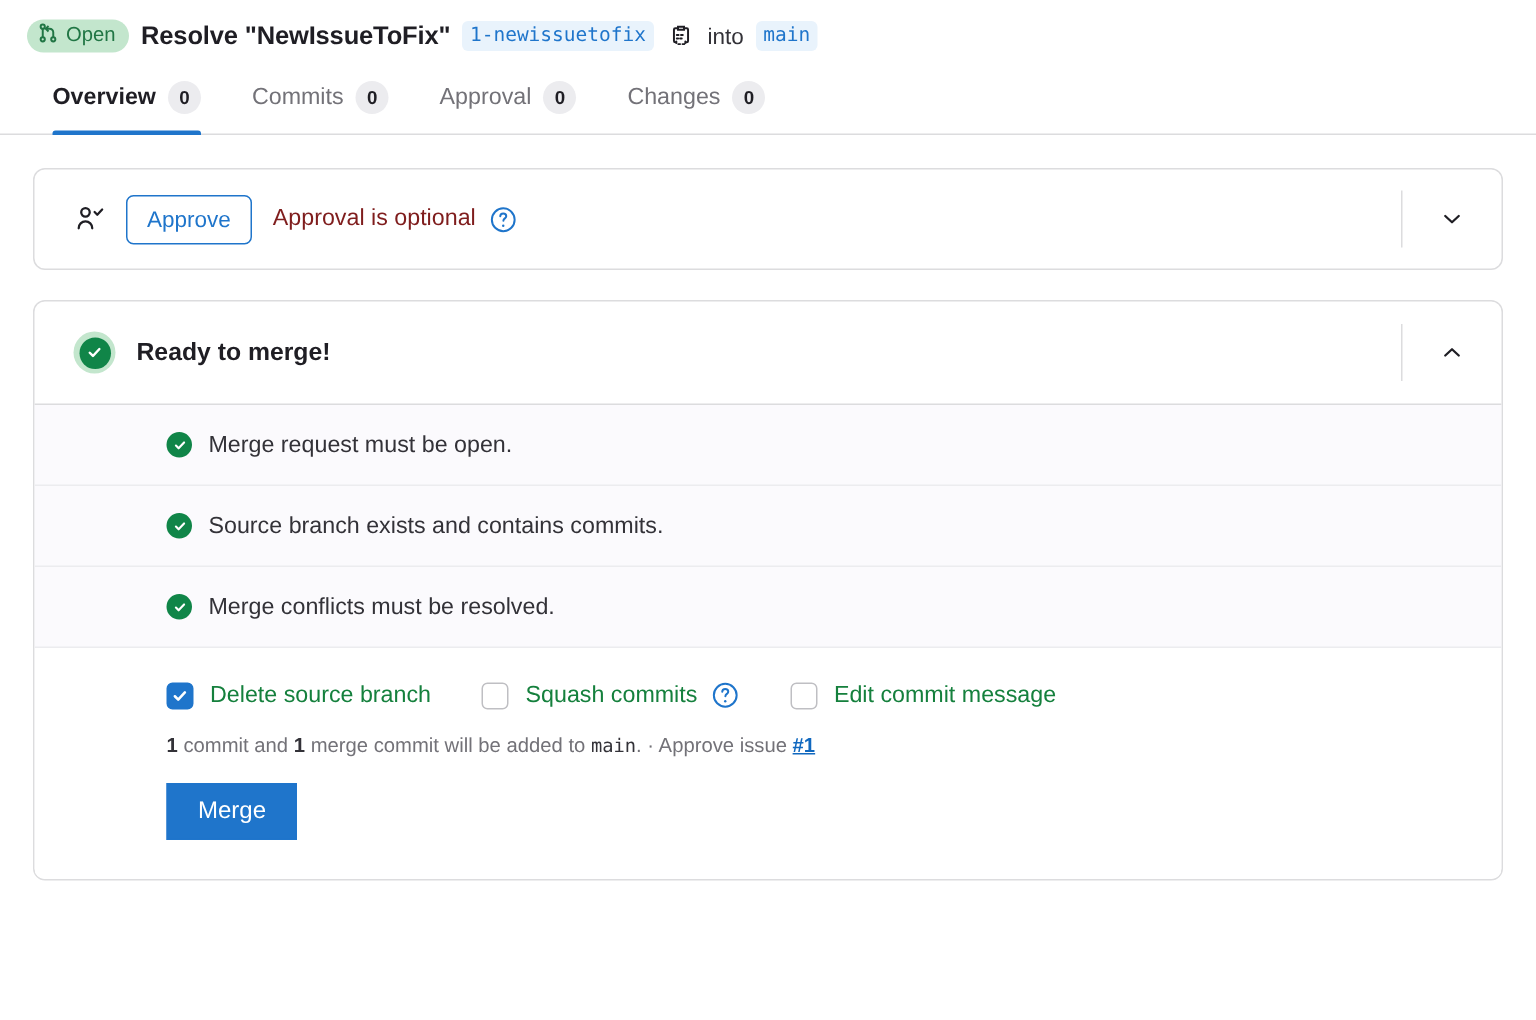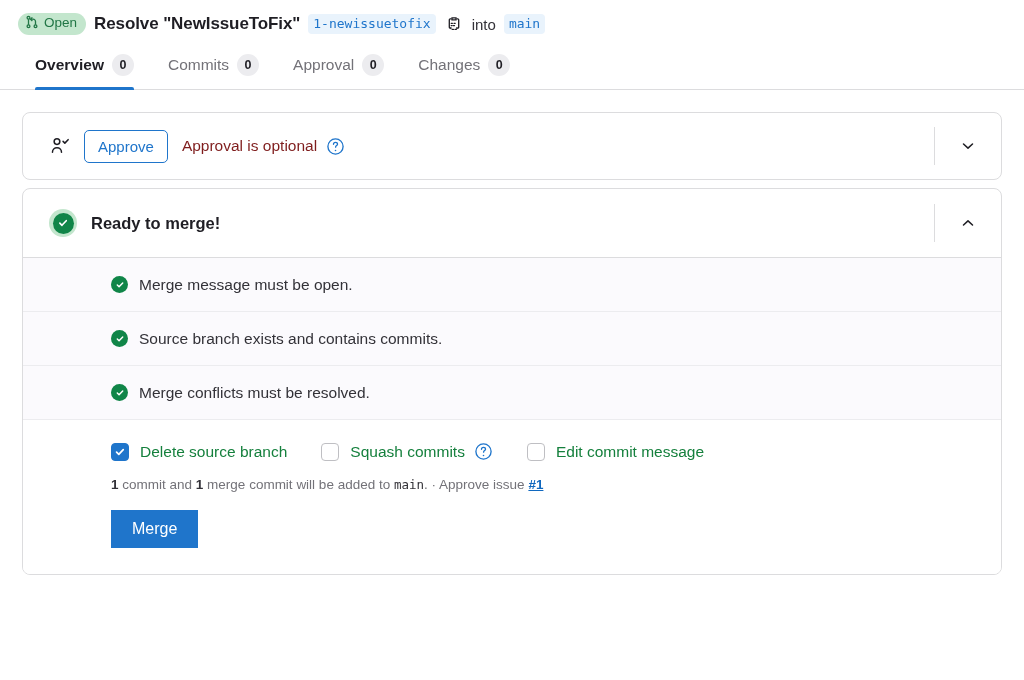--- a/index.html
+++ b/index.html
@@ -70,21 +70,21 @@
   }
   .tab.active .tab-count { color: #1f1e24; }
 
   
   .card {
     margin: 0 22px; background: #fff;
     border: 1px solid #dcdcde; border-radius: 8px;
     overflow: hidden;
   }
   #approval-card { margin-top: 22px; }
-  #merge-card { margin-top: 8px; }
+  #merge-card { margin-top: 20px; }
 
   .card-row {
     display: flex; align-items: center;
     min-height: 66px; padding: 0 0 0 26px;
   }
   .user-check-icon { margin-right: 14px; display: flex; align-items: center; }
   .approve-btn {
     border: 1px solid #1f75cb; color: #1f75cb; background: #fff;
     border-radius: 5px; padding: 6px 13px;
     font-size: 15px; font-weight: 400; cursor: pointer;
@@ -280,21 +280,21 @@
       </span>
     </div>
 
     <div class="check-list">
       <div class="check-item">
         <span class="check-dot">
           <svg width="10" height="10" viewBox="0 0 14 14" fill="none" stroke="#ffffff" stroke-width="2" stroke-linecap="round" stroke-linejoin="round">
               <path d="M3.2 7.1l2.5 2.5 5.1-5.4"></path>
             </svg>
         </span>
-        <span>Merge message must be open.</span>
+        <span>Merge request must be open.</span>
       </div>
       <div class="check-item">
         <span class="check-dot">
           <svg width="10" height="10" viewBox="0 0 14 14" fill="none" stroke="#ffffff" stroke-width="2" stroke-linecap="round" stroke-linejoin="round">
               <path d="M3.2 7.1l2.5 2.5 5.1-5.4"></path>
             </svg>
         </span>
         <span>Source branch exists and contains commits.</span>
       </div>
       <div class="check-item">

